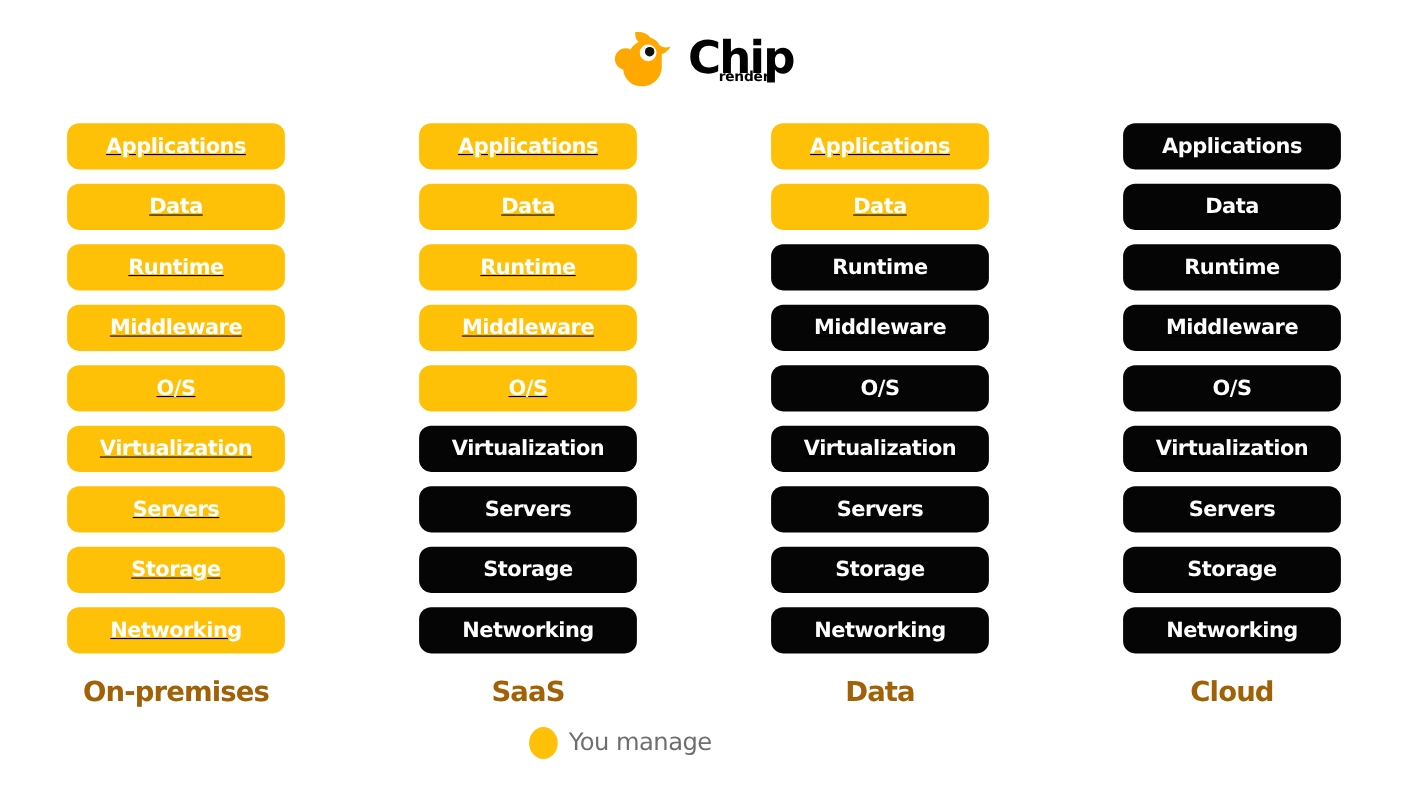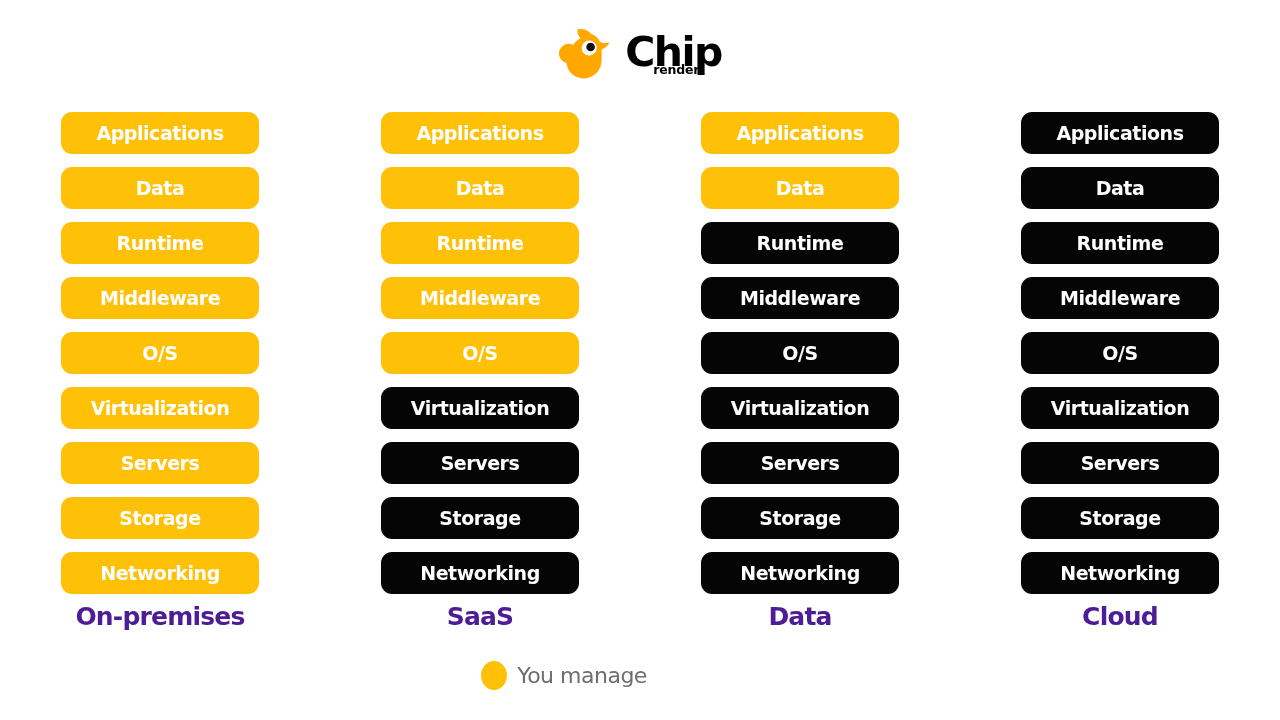--- a/index.html
+++ b/index.html
@@ -76,44 +76,45 @@
     width: 320px;
     display: flex;
     flex-direction: column;
     align-items: center;
   }
   .stack {
     width: 198px;
     display: flex;
     flex-direction: column;
     gap: 13px;
+    text-decoration: underline;
   }
   .layer {
     height: 42px;
     border-radius: 11px;
     display: flex;
     align-items: center;
     justify-content: center;
     font-family: "DejaVu Sans", sans-serif;
     font-size: 19px;
     font-weight: bold;
     letter-spacing: -0.45px;
     color: #ffffff;
     white-space: nowrap;
   }
   .layer.you   { background: #FFC107; }
   .layer.cloud { background: #050505; }
 
   .col-label {
-    margin-top: 8px;
+    margin-top: 20px;
     font-family: "DejaVu Sans", sans-serif;
     font-size: 25px;
     font-weight: bold;
     letter-spacing: -0.8px;
-    color: #4c1d95;
+    color: #a16207;
     white-space: nowrap;
   }
 
   
   .legend {
     position: absolute;
     left: 0;
     top: 661px;
     width: 1280px;
     display: flex;

